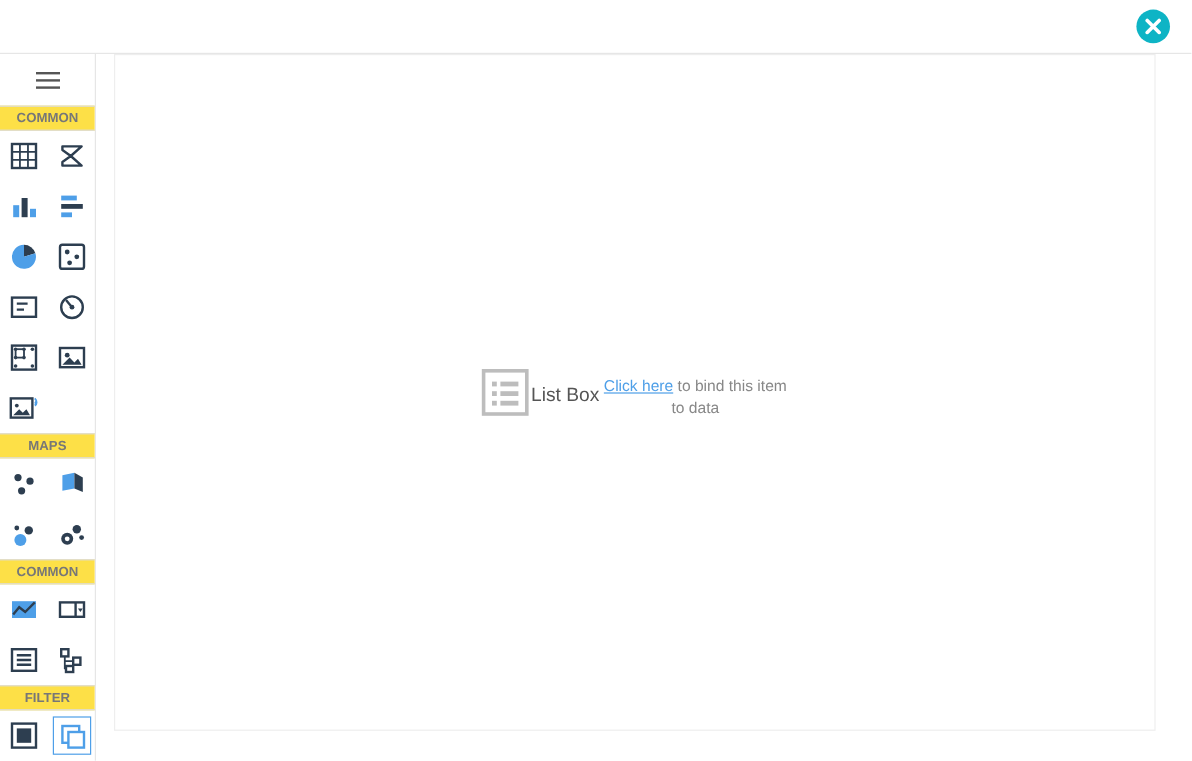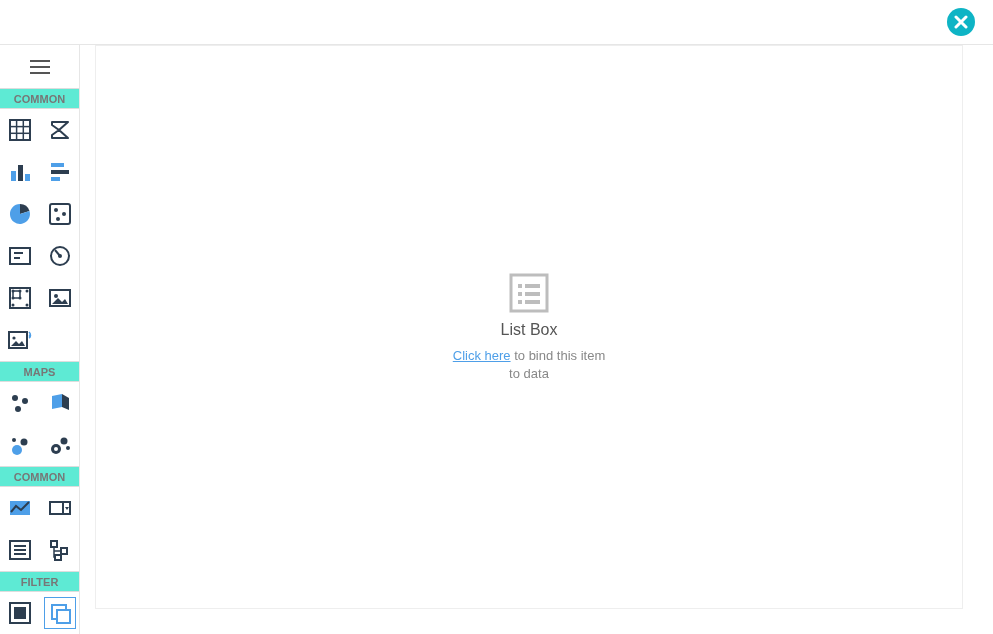--- a/index.html
+++ b/index.html
@@ -11,38 +11,38 @@
               align-items:center; justify-content:center; cursor:pointer; }
   .closebtn svg { fill:#fff; }
 
   .body     { display:flex; height:589px; }
   .sidebar  { width:80px; border-right:1px solid #e6e6e6; overflow:hidden;
               display:flex; flex-direction:column; }
   .hamb     { height:50px; display:flex; align-items:center; justify-content:center;
               cursor:pointer; }
   .hamb div { display:flex; flex-direction:column; gap:4px; }
   .hamb span{ width:20px; height:2px; background:#555; display:block; }
-  .section  { background:#5eead4; font-size:11px; font-weight:bold; color:#777;
+  .section  { background:#fde047; font-size:11px; font-weight:bold; color:#777;
               text-align:center; padding:4px 0 3px; letter-spacing:0px;
               border-top:1px solid #ddd; border-bottom:1px solid #ddd; }
   .iconrow  { display:flex; padding:8px 6px; gap:14px; justify-content:center; }
   .icon     { width:26px; height:26px; display:flex; align-items:center;
               justify-content:center; cursor:pointer; }
   .icon svg { overflow:visible; }
   .sel      { outline:1px solid #4e9fe8; outline-offset:2px; }
 
   .main     { flex:1; display:flex; flex-direction:column; }
   .header   { height:70px; display:flex; align-items:center; padding:0 30px 0 20px; }
   .title    { flex:1; text-align:center; font-size:18px; color:#8a8a8a; }
   .exporti  { cursor:pointer; }
 
   .canvas   { flex:1; margin:0 30px 25px 15px; border:1px solid #eee;
               display:flex; align-items:center; justify-content:center;
               flex-direction:column; }
-  .placeholder { display:flex; flex-direction:column; align-items:center; }
+  .placeholder { display:flex; flex-direction:row; align-items:center; }
   .ph-label { font-size:16px; color:#555; margin-top:6px; }
   .ph-text  { font-size:13px; color:#888; margin-top:8px; text-align:center;
               line-height:1.4; width:160px; }
   .ph-link  { color:#4e9fe8; text-decoration:underline; cursor:pointer; }
 </style>
 </head>
 <body>
 
 <div class="topbar">
   <div class="closebtn">

